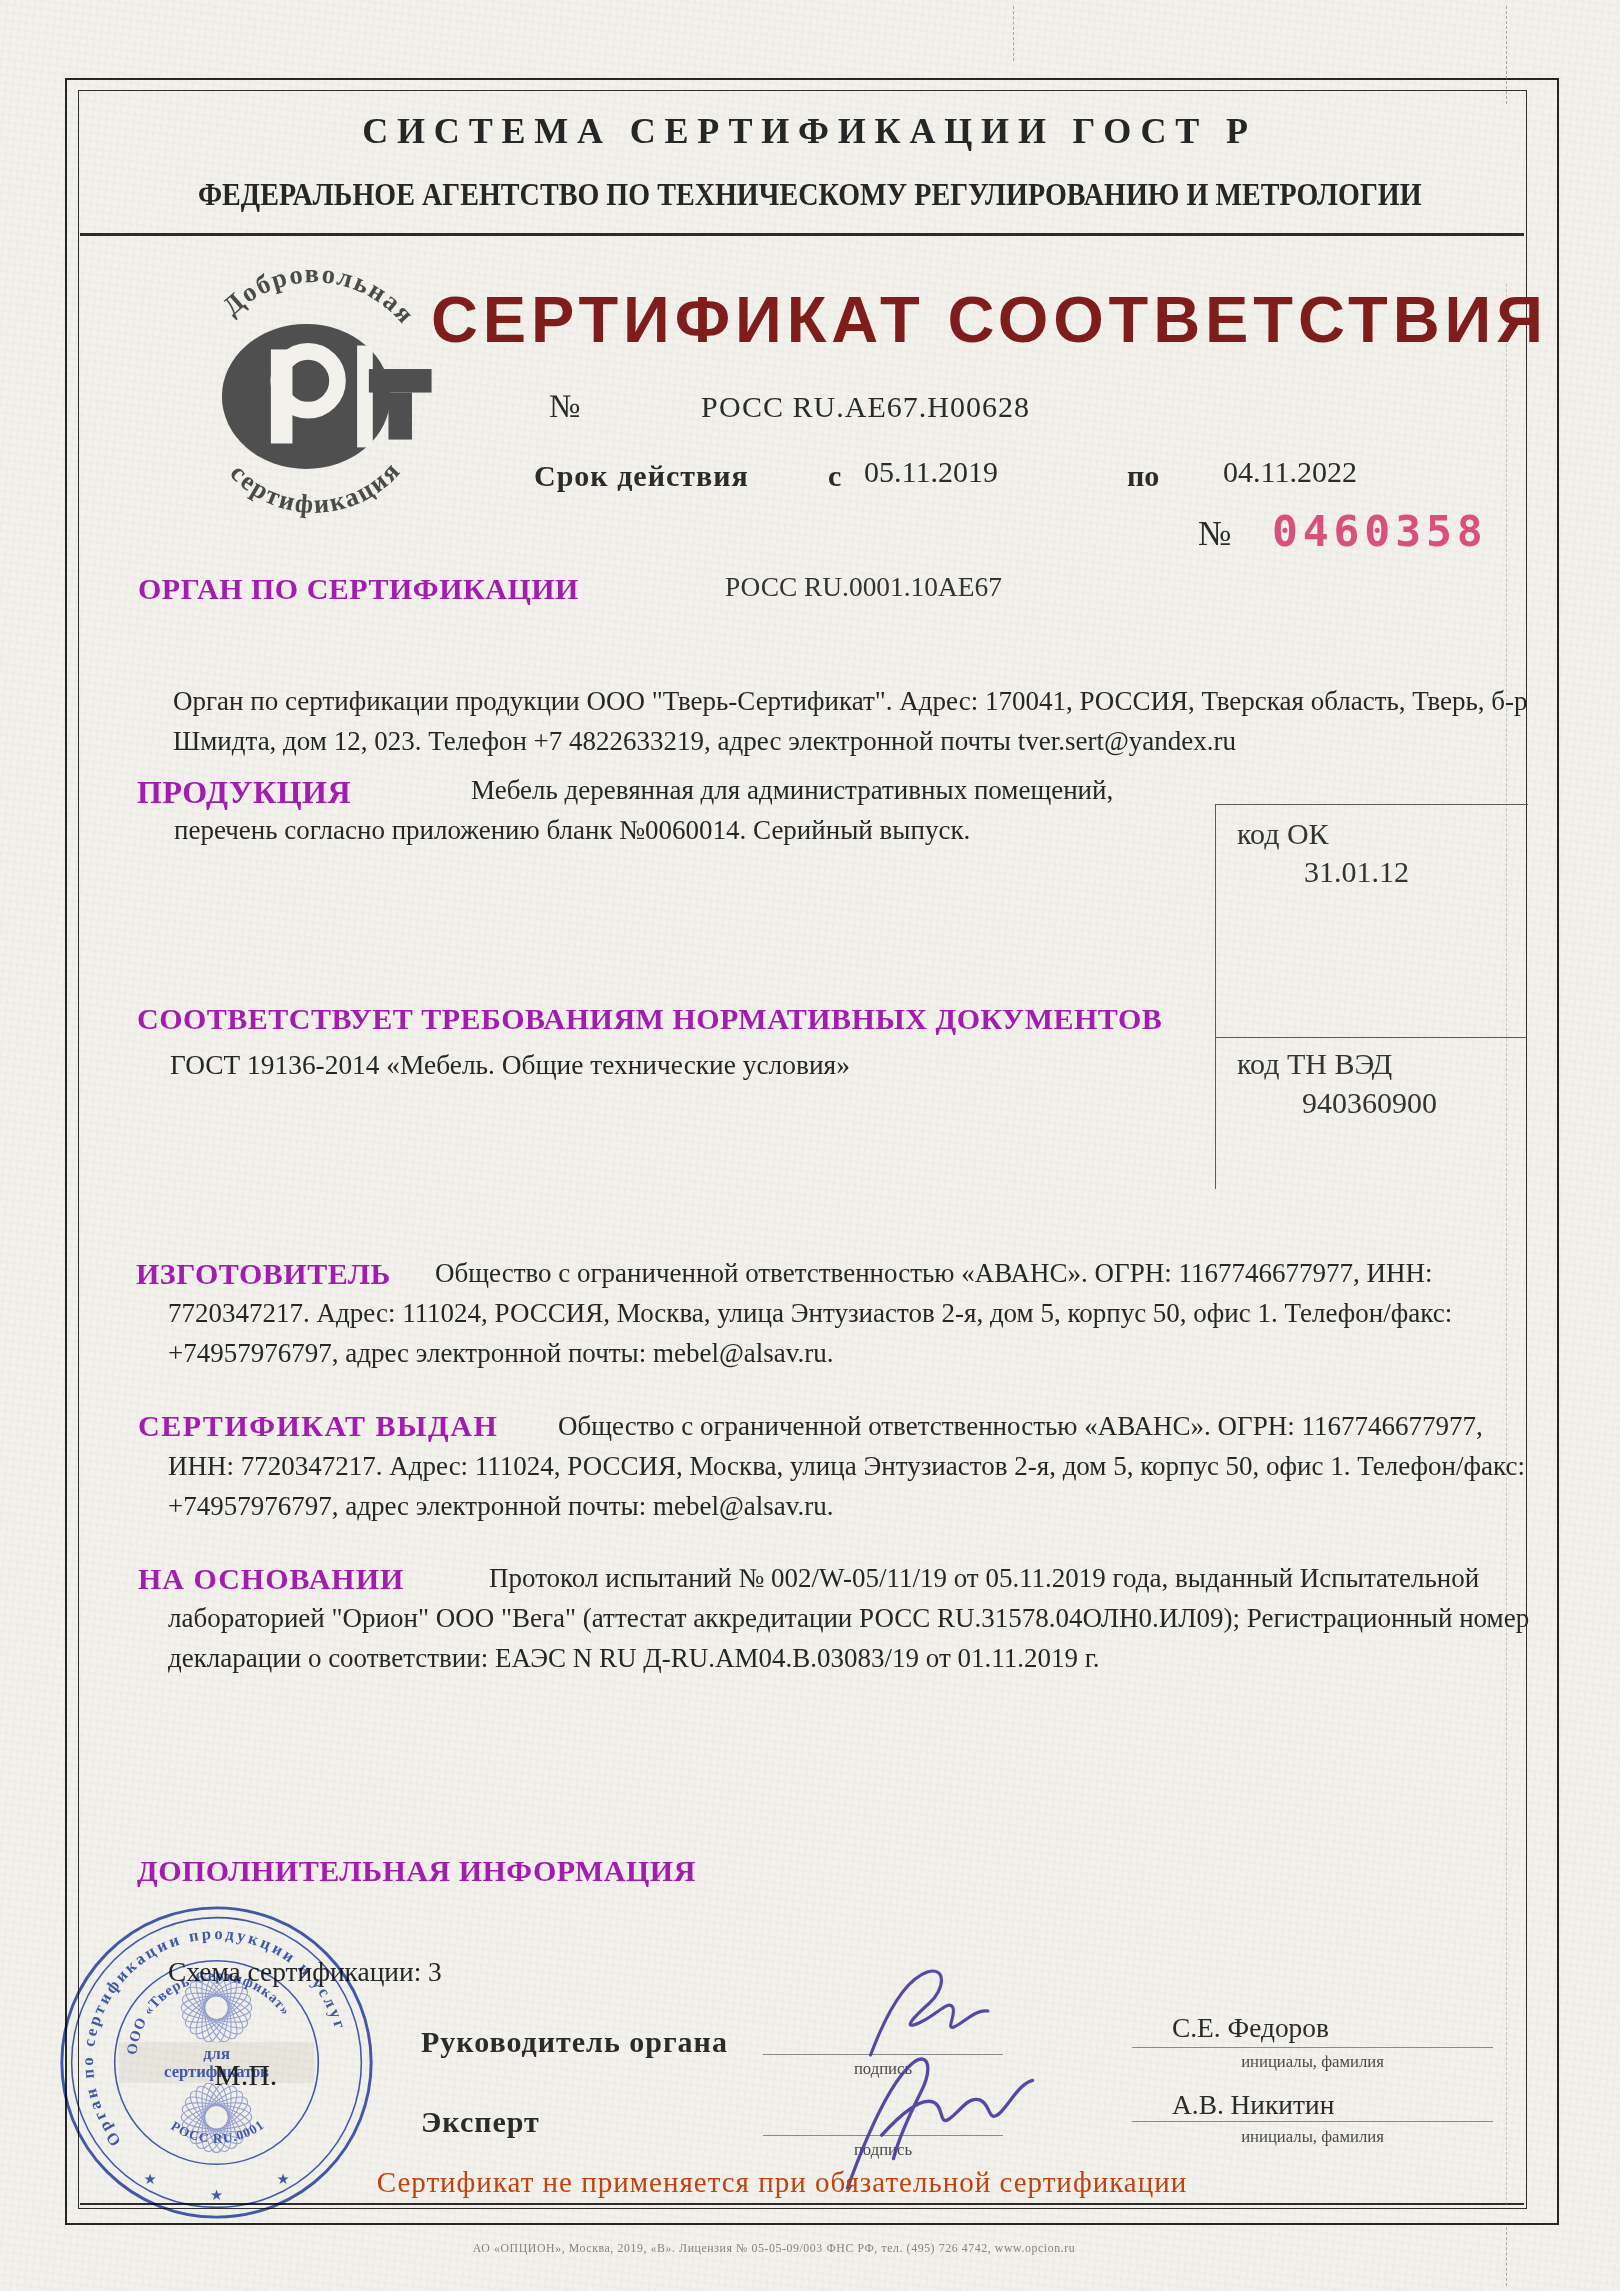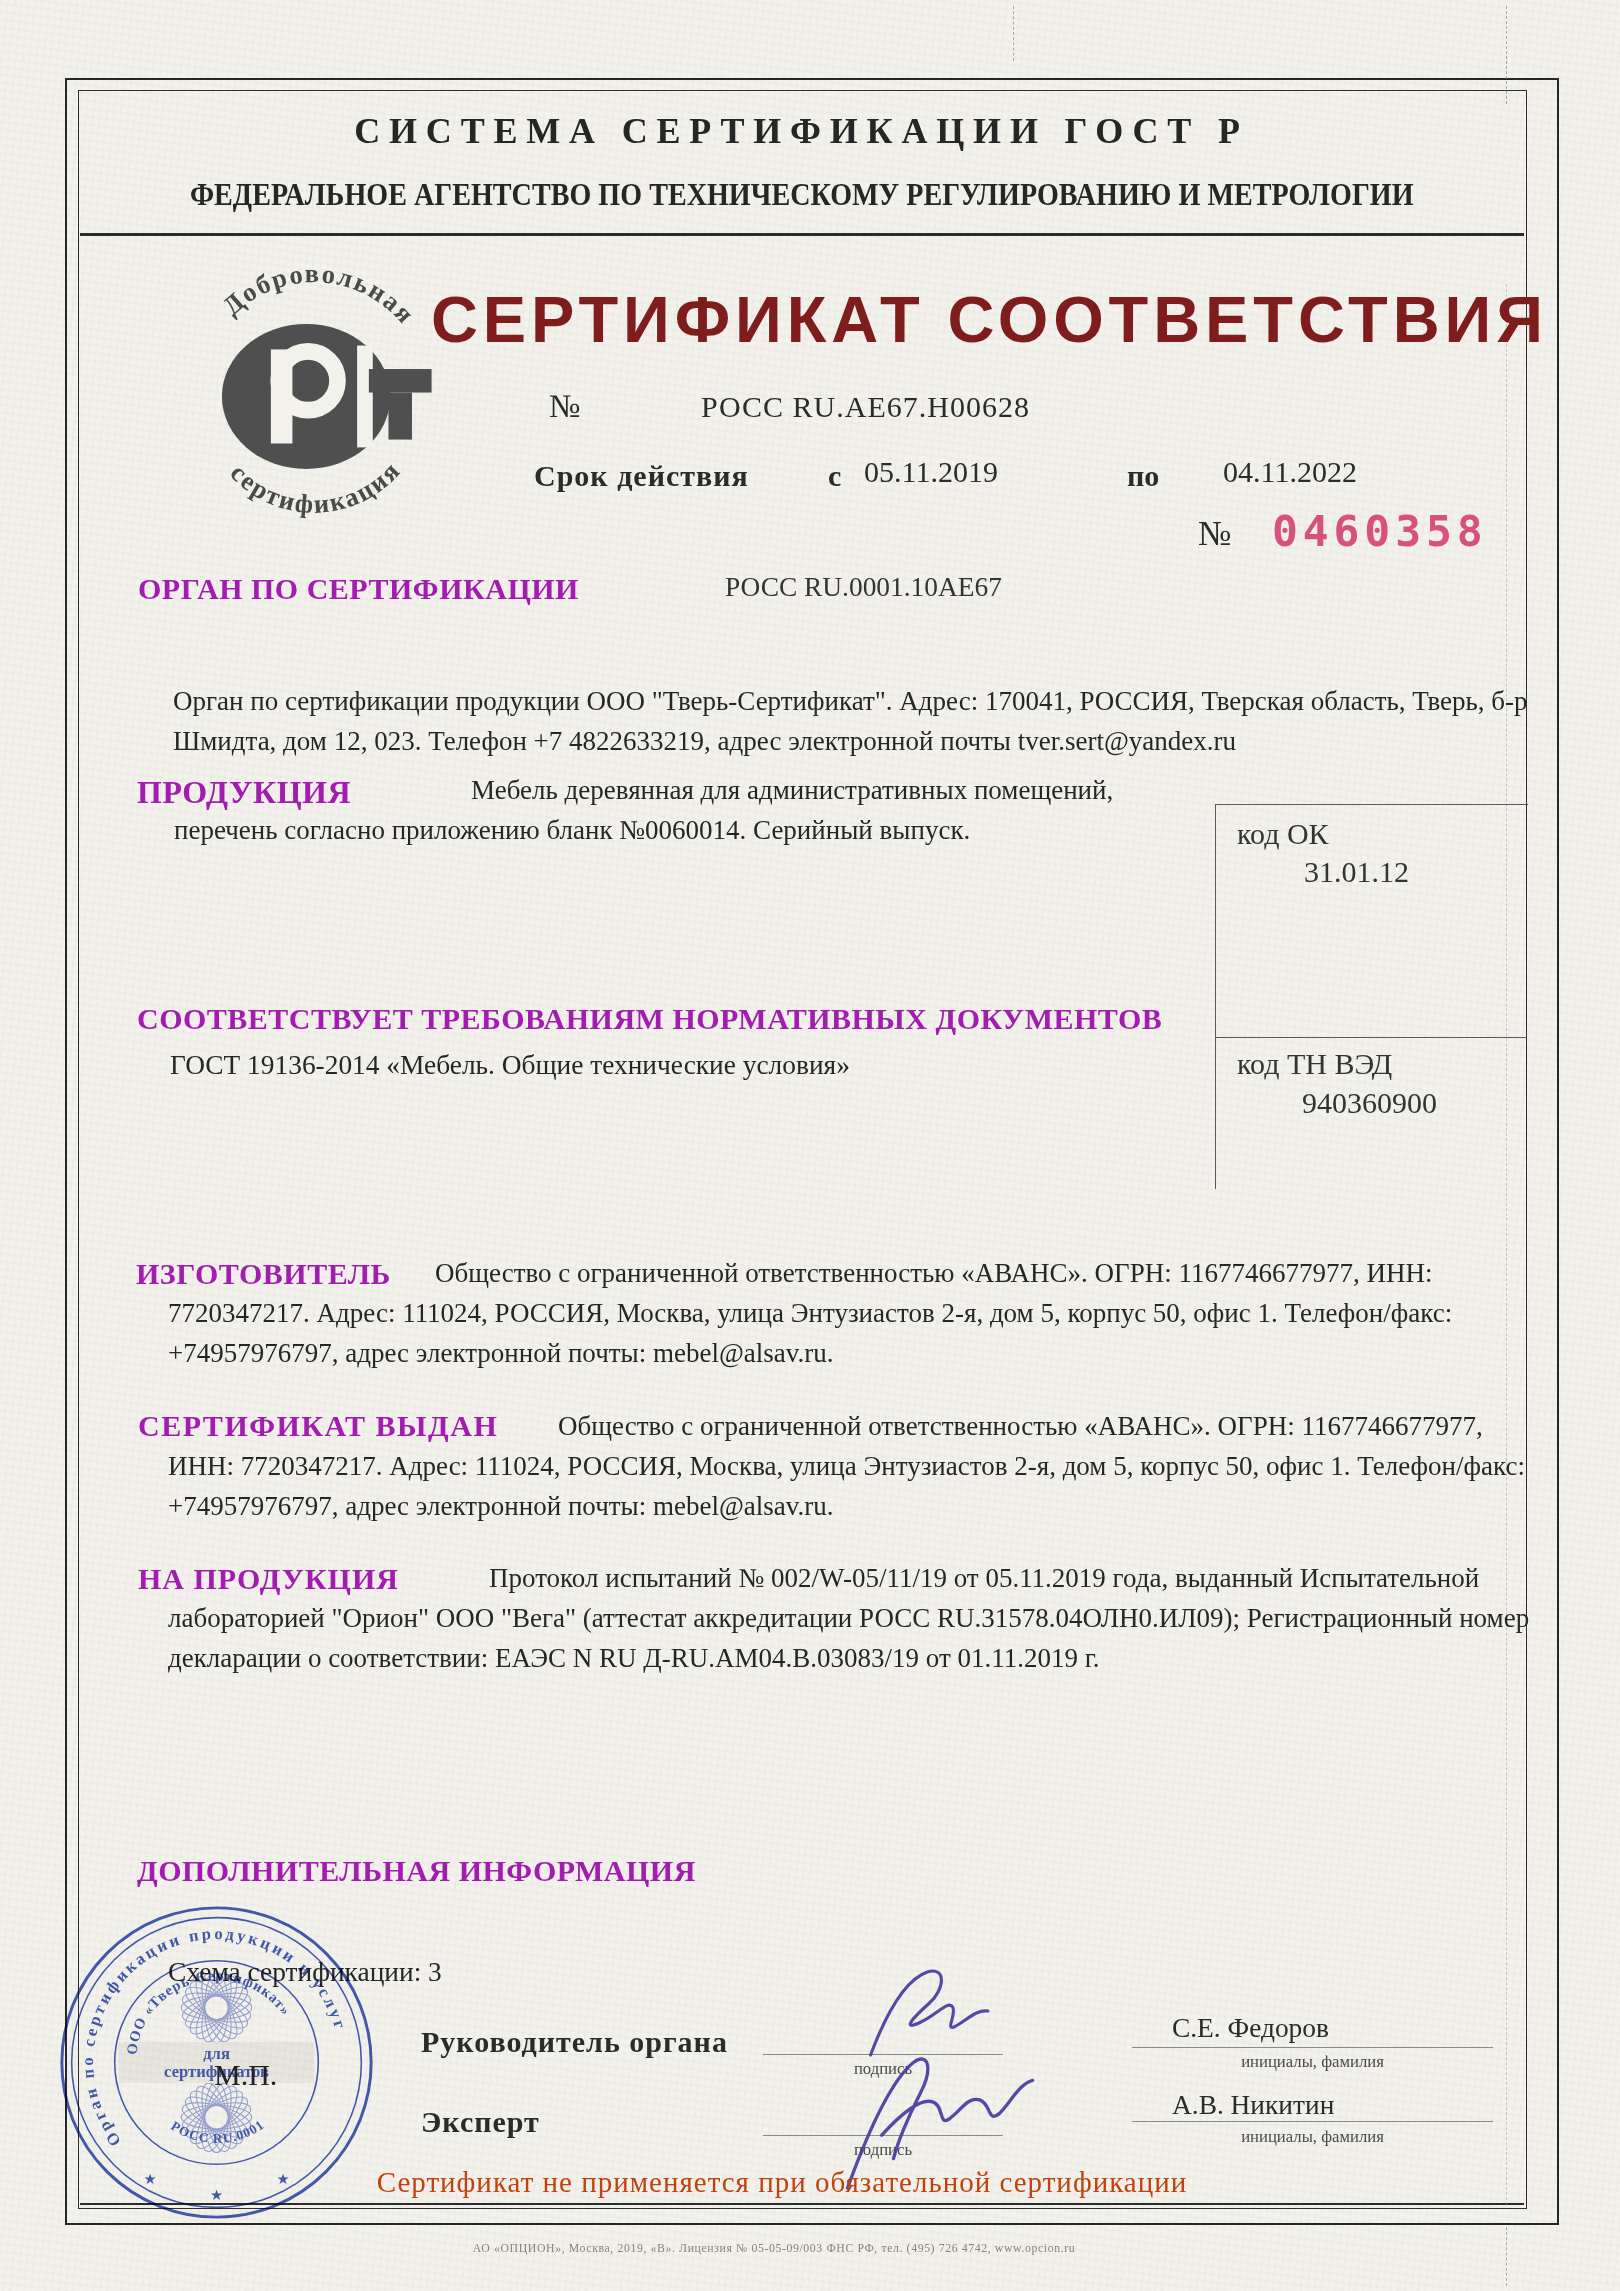--- a/index.html
+++ b/index.html
@@ -12,21 +12,21 @@
     content:"";position:absolute;inset:0;pointer-events:none;
     background-image:
       repeating-linear-gradient(7deg, rgba(60,60,55,.018) 0 2.9px, transparent 2.9px 7.8px),
       repeating-linear-gradient(96deg, rgba(60,60,55,.02) 0 2px, transparent 2px 6.9px);
   }
   .abs{position:absolute;}
   .frame{border:2px solid #262626;}
   .frame-inner{border:1.6px solid #2e2e2e;}
   .hdr1{font-weight:bold;font-size:36px;letter-spacing:8.8px;color:#262626;white-space:nowrap;}
   .hdr2{font-weight:bold;font-size:29px;letter-spacing:0px;color:#262626;white-space:nowrap;}
-  .center-line{left:78px;width:1447px;text-align:center;}
+  .center-line{left:78px;width:1447px;text-align:center;padding-left:8px;}
   .doc-title{font-family:"Liberation Sans",sans-serif;font-weight:900;font-size:65px;
     letter-spacing:4.9px;color:#7f1d1d;white-space:nowrap;transform:scaleY(1.05);}
   .serif30{font-size:30px;}
   .serifbold{font-weight:bold;}
   .label{font-weight:bold;font-size:29px;letter-spacing:0.5px;color:#a21caf;white-space:nowrap;font-family:Liberation Serif, serif;}
   .body-par{font-size:27px;line-height:40px;color:#262626;}
   .code-text{font-size:30px;color:#333;white-space:nowrap;}
   .blank-no{font-family:"DejaVu Sans Mono",monospace;font-weight:bold;font-size:43px;
     letter-spacing:4.9px;color:#d8507e;white-space:nowrap;}
   .thin-line{background:#8a8a8a;height:1px;}
@@ -114,21 +114,21 @@
 <div class="abs" style="left:1215px;top:1037px;width:312px;height:0;border-top:1.5px solid #5a5a5a;"></div>
 <span class="abs code-text" style="left:1237px;top:1047px;">код ТН ВЭД</span>
 <span class="abs code-text" style="left:1302px;top:1086px;">940360900</span>
 
 <span class="abs label" style="left:136px;top:1257px;font-size:30px;">ИЗГОТОВИТЕЛЬ</span>
 <div class="abs body-par" style="left:168px;top:1253px;width:1372px;text-indent:267px;">Общество с ограниченной ответственностью «АВАНС». ОГРН: 1167746677977, ИНН: 7720347217. Адрес: 111024, РОССИЯ, Москва, улица Энтузиастов 2-я, дом 5, корпус 50, офис 1. Телефон/факс: +74957976797, адрес электронной почты: mebel@alsav.ru.</div>
 
 <span class="abs label" style="left:138px;top:1409px;font-size:30px;letter-spacing:1.5px;">СЕРТИФИКАТ ВЫДАН</span>
 <div class="abs body-par" style="left:168px;top:1406px;width:1374px;text-indent:390px;">Общество с ограниченной ответственностью «АВАНС». ОГРН: 1167746677977, ИНН: 7720347217. Адрес: 111024, РОССИЯ, Москва, улица Энтузиастов 2-я, дом 5, корпус 50, офис 1. Телефон/факс: +74957976797, адрес электронной почты: mebel@alsav.ru.</div>
 
-<span class="abs label" style="left:138px;top:1562px;font-size:30px;letter-spacing:1px;">НА ПРОДУКЦИЯ</span>
+<span class="abs label" style="left:138px;top:1562px;font-size:30px;letter-spacing:1px;">НА ОСНОВАНИИ</span>
 <div class="abs body-par" style="left:168px;top:1558px;width:1372px;text-indent:321px;">Протокол испытаний № 002/W-05/11/19 от 05.11.2019 года, выданный Испытательной лабораторией "Орион" ООО "Вега" (аттестат аккредитации РОСС RU.31578.04ОЛН0.ИЛ09); Регистрационный номер декларации о соответствии: ЕАЭС N RU Д-RU.AM04.B.03083/19 от 01.11.2019 г.</div>
 
 <span class="abs label" style="left:137px;top:1854px;font-size:30px;">ДОПОЛНИТЕЛЬНАЯ ИНФОРМАЦИЯ</span>
 <span class="abs body-par" style="left:168px;top:1952px;font-size:27.4px;">Схема сертификации: 3</span>
 
 <svg class="abs stamp" style="left:55px;top:1901px;" width="323" height="323" viewBox="-165 -165 330 330">
   <defs>
     <path id="stRing" d="M -89,89 A 126,126 0 1 1 89,89"></path>
     <path id="stOrgTop" d="M -80,16 A 82,82 0 1 1 80,16"></path>
     <path id="stRegBot" d="M -49,66 A 82,82 0 0 0 49,66"></path>

